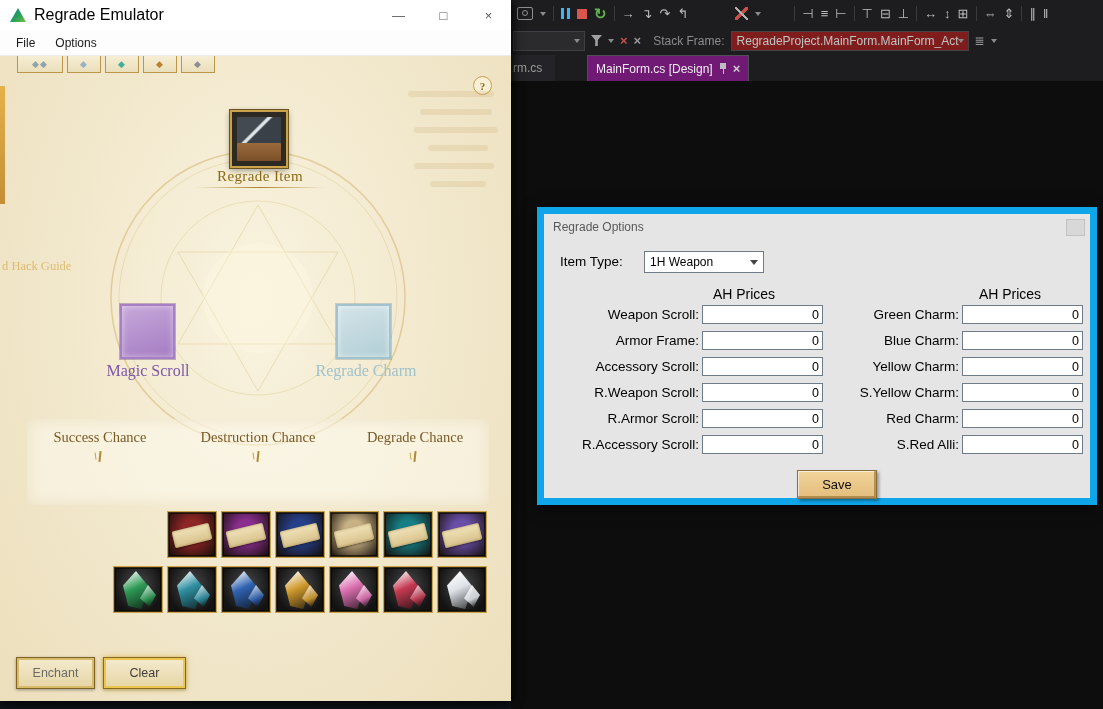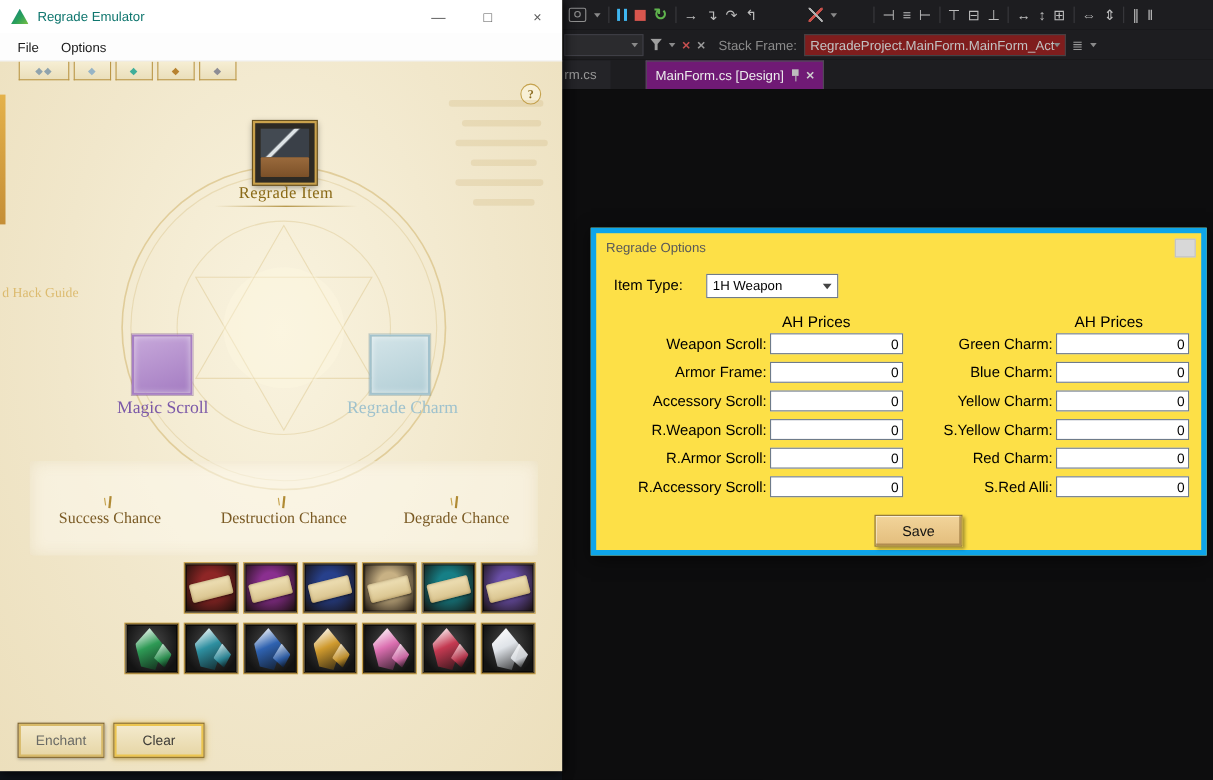--- a/index.html
+++ b/index.html
@@ -38,21 +38,21 @@
   .watch-icon{color:#9a9a9a;font-size:12px;}
   .tab-partial{height:26px;display:flex;align-items:center;padding-left:2px;color:#9a9a9a;font-size:12px;background:#242428;width:44px;box-sizing:border-box;}
   .tab-spacer{width:32px;height:1px;}
   .tab-design{height:26px;background:#701a75;border:1px solid #4e4e55;border-bottom:none;display:flex;align-items:center;gap:6px;padding:0 8px;color:#ededed;font-size:12px;box-sizing:border-box;}
   .pin-icon{width:8px;height:11px;position:relative;display:inline-block;}
   .pin-icon::before{content:"";position:absolute;left:1px;top:0;width:6px;height:6px;background:#bdbdbd;}
   .pin-icon::after{content:"";position:absolute;left:4px;top:6px;width:1px;height:5px;background:#bdbdbd;}
   .tab-close{color:#cfcfcf;font-size:13px;font-weight:bold;line-height:1;}
 
   
-  .opt-window{position:absolute;left:537px;top:207px;width:560px;height:298px;background:#fde047;border:5px solid #0ea5e9;box-shadow:0 3px 14px rgba(0,0,0,.55);z-index:2;box-sizing:border-box;}
+  .opt-window{position:absolute;left:537px;top:207px;width:560px;height:298px;background:#e5e5e5;border:7px solid #0ea5e9;box-shadow:0 3px 14px rgba(0,0,0,.55);z-index:2;box-sizing:border-box;}
   .opt-title{position:absolute;left:9px;top:6px;font-size:12px;color:#595959;}
   .opt-corner{position:absolute;right:5px;top:5px;width:19px;height:17px;background:#d8d8d8;border:1px solid #c2c2c2;box-sizing:border-box;}
   .opt-itemtype-label{position:absolute;left:16px;top:40px;font-size:13.5px;color:#000;}
   .opt-combo{position:absolute;left:100px;top:37px;width:120px;height:22px;border:1px solid #707b88;background:#fff;font-size:12px;color:#000;display:flex;align-items:center;padding-left:5px;box-sizing:border-box;}
   .opt-combo .combo-caret{position:absolute;right:5px;top:8px;width:0;height:0;border-left:4px solid transparent;border-right:4px solid transparent;border-top:5px solid #444;}
   .opt-header{position:absolute;top:72px;font-size:14px;color:#000;text-align:center;}
   .h-left{left:120px;width:160px;}
   .h-right{left:386px;width:160px;}
   .opt-col{position:absolute;top:90px;display:flex;flex-direction:column;gap:5px;}
   .col-left{left:10px;}
@@ -61,21 +61,21 @@
   .opt-label{font-size:13.5px;color:#000;text-align:right;white-space:nowrap;}
   .col-left .opt-label{width:145px;}
   .col-right .opt-label{width:115px;}
   .opt-input{margin-left:3px;width:121px;height:19px;border:1px solid #6e7b8a;font-size:12.5px;text-align:right;padding:0 3px;box-sizing:border-box;color:#000;background:#fff;font-family:"Liberation Sans",sans-serif;}
   .opt-save{position:absolute;left:253px;top:256px;width:80px;height:29px;background:linear-gradient(#f2d49a,#e3bd7c);border:1px solid #8a7040;box-shadow:inset -2px -2px 0 rgba(125,90,35,.5),inset 1px 1px 0 rgba(255,255,255,.6),2px 2px 3px rgba(0,0,0,.35);font-size:13px;color:#111;display:flex;align-items:center;justify-content:center;font-family:"Liberation Sans",sans-serif;}
 
   
   .emu-window{position:absolute;left:0;top:0;width:511px;height:701px;z-index:3;box-shadow:2px 0 10px rgba(0,0,0,.6),0 3px 10px rgba(0,0,0,.6);background:#f1e8cf;}
   .emu-titlebar{height:30px;background:#ffffff;display:flex;align-items:center;}
   .emu-logo{width:16px;height:14px;margin:0 8px 0 10px;clip-path:polygon(50% 0,100% 100%,0 100%);background:linear-gradient(135deg,#0e7f8a,#2aa05a 55%,#7bc043);}
-  .emu-title{font-size:12px;color:#0f766e;flex:1;}
+  .emu-title{font-size:16px;color:#000000;flex:1;}
   .winbtn{width:45px;height:30px;display:flex;align-items:center;justify-content:center;color:#5a5a5a;font-size:13px;}
   .emu-menubar{height:25px;background:#fdfdfd;display:flex;align-items:center;font-size:12px;color:#1a1a1a;border-bottom:1px solid #ececec;}
   .menu-item{padding:0 10px;}
   .menu-item:first-child{margin-left:6px;}
   .emu-content{position:relative;height:645px;overflow:hidden;background:radial-gradient(ellipse at 50% 38%,#f9f3df 0%,#f1e7cb 55%,#ecdfbc 100%);}
   .game-tabs{position:absolute;top:0;left:17px;display:flex;gap:4px;}
   .game-tab{height:17px;width:34px;border:1px solid #bb9747;border-top:none;background:linear-gradient(#f6eed4,#eadfbb);display:flex;align-items:center;justify-content:center;box-sizing:border-box;}
   .game-tab:first-child{width:46px;}
   .game-tab span{color:var(--c,#999);font-size:9px;letter-spacing:1px;line-height:1;}
   .help-btn{position:absolute;left:473px;top:20px;width:17px;height:17px;border-radius:50%;border:1px solid #c5a24d;background:#f8f0d6;color:#8a6a1e;font:600 11px "Liberation Serif",serif;display:flex;align-items:center;justify-content:center;}
@@ -90,21 +90,21 @@
   .circle-watermark{position:absolute;left:110px;top:193px;width:280px;text-align:center;font:italic 17px "Liberation Serif",serif;color:#a8852f;opacity:.22;line-height:22px;}
   .circle-watermark span{display:block;}
   .side-watermark{position:absolute;left:2px;top:203px;font:12.5px "Liberation Serif",serif;color:#cf9f35;opacity:.6;}
   .ing-slot{position:absolute;width:55px;height:55px;top:248px;box-sizing:border-box;}
   .slot-magic{left:120px;background:linear-gradient(160deg,#c7a8da,#a47cc2);border:2px solid #a77fc4;box-shadow:inset 0 0 6px rgba(255,255,255,.5),0 0 0 1px rgba(90,50,120,.35);}
   .slot-charm{left:336px;background:linear-gradient(160deg,#d3e4e8,#b2ced6);border:2px solid #a2c2cd;box-shadow:inset 0 0 6px rgba(255,255,255,.6),0 0 0 1px rgba(90,130,145,.3);}
   .slot-label{position:absolute;top:306px;width:160px;text-align:center;font:16px "Liberation Serif",serif;}
   .magic-label{left:68px;color:#7b58a8;}
   .charm-label{left:286px;color:#9fc2cd;}
   .chance-panel{position:absolute;left:27px;top:363px;width:462px;height:86px;background:rgba(253,249,238,.55);border-radius:3px;box-shadow:inset 0 0 14px rgba(190,155,80,.18);}
-  .chance-head{position:absolute;top:10px;font:14.5px "Liberation Serif",serif;color:#7a5a24;text-align:center;margin-top:34px;}
+  .chance-head{position:absolute;top:10px;font:14.5px "Liberation Serif",serif;color:#7a5a24;text-align:center;}
   .ch1{left:3px;width:140px;}
   .ch2{left:146px;width:170px;}
   .ch3{left:318px;width:140px;}
   .chance-tick{position:absolute;top:32px;width:2px;height:11px;background:#b08a33;transform:rotate(6deg);}
   .chance-tick::after{content:"";position:absolute;left:-4px;top:2px;width:1px;height:7px;background:#c5a24d;transform:rotate(-14deg);}
   .t1{left:72px;} .t2{left:230px;} .t3{left:387px;}
   .icon-row{position:absolute;display:flex;gap:6px;}
   .row-scrolls{left:168px;top:456px;}
   .row-crystals{left:114px;top:511px;}
   .game-icon{width:48px;height:45px;position:relative;border:1px solid #3a2c12;box-shadow:0 0 0 1px #c9a24a,inset 0 0 0 1px rgba(0,0,0,.6);box-sizing:border-box;overflow:hidden;}

